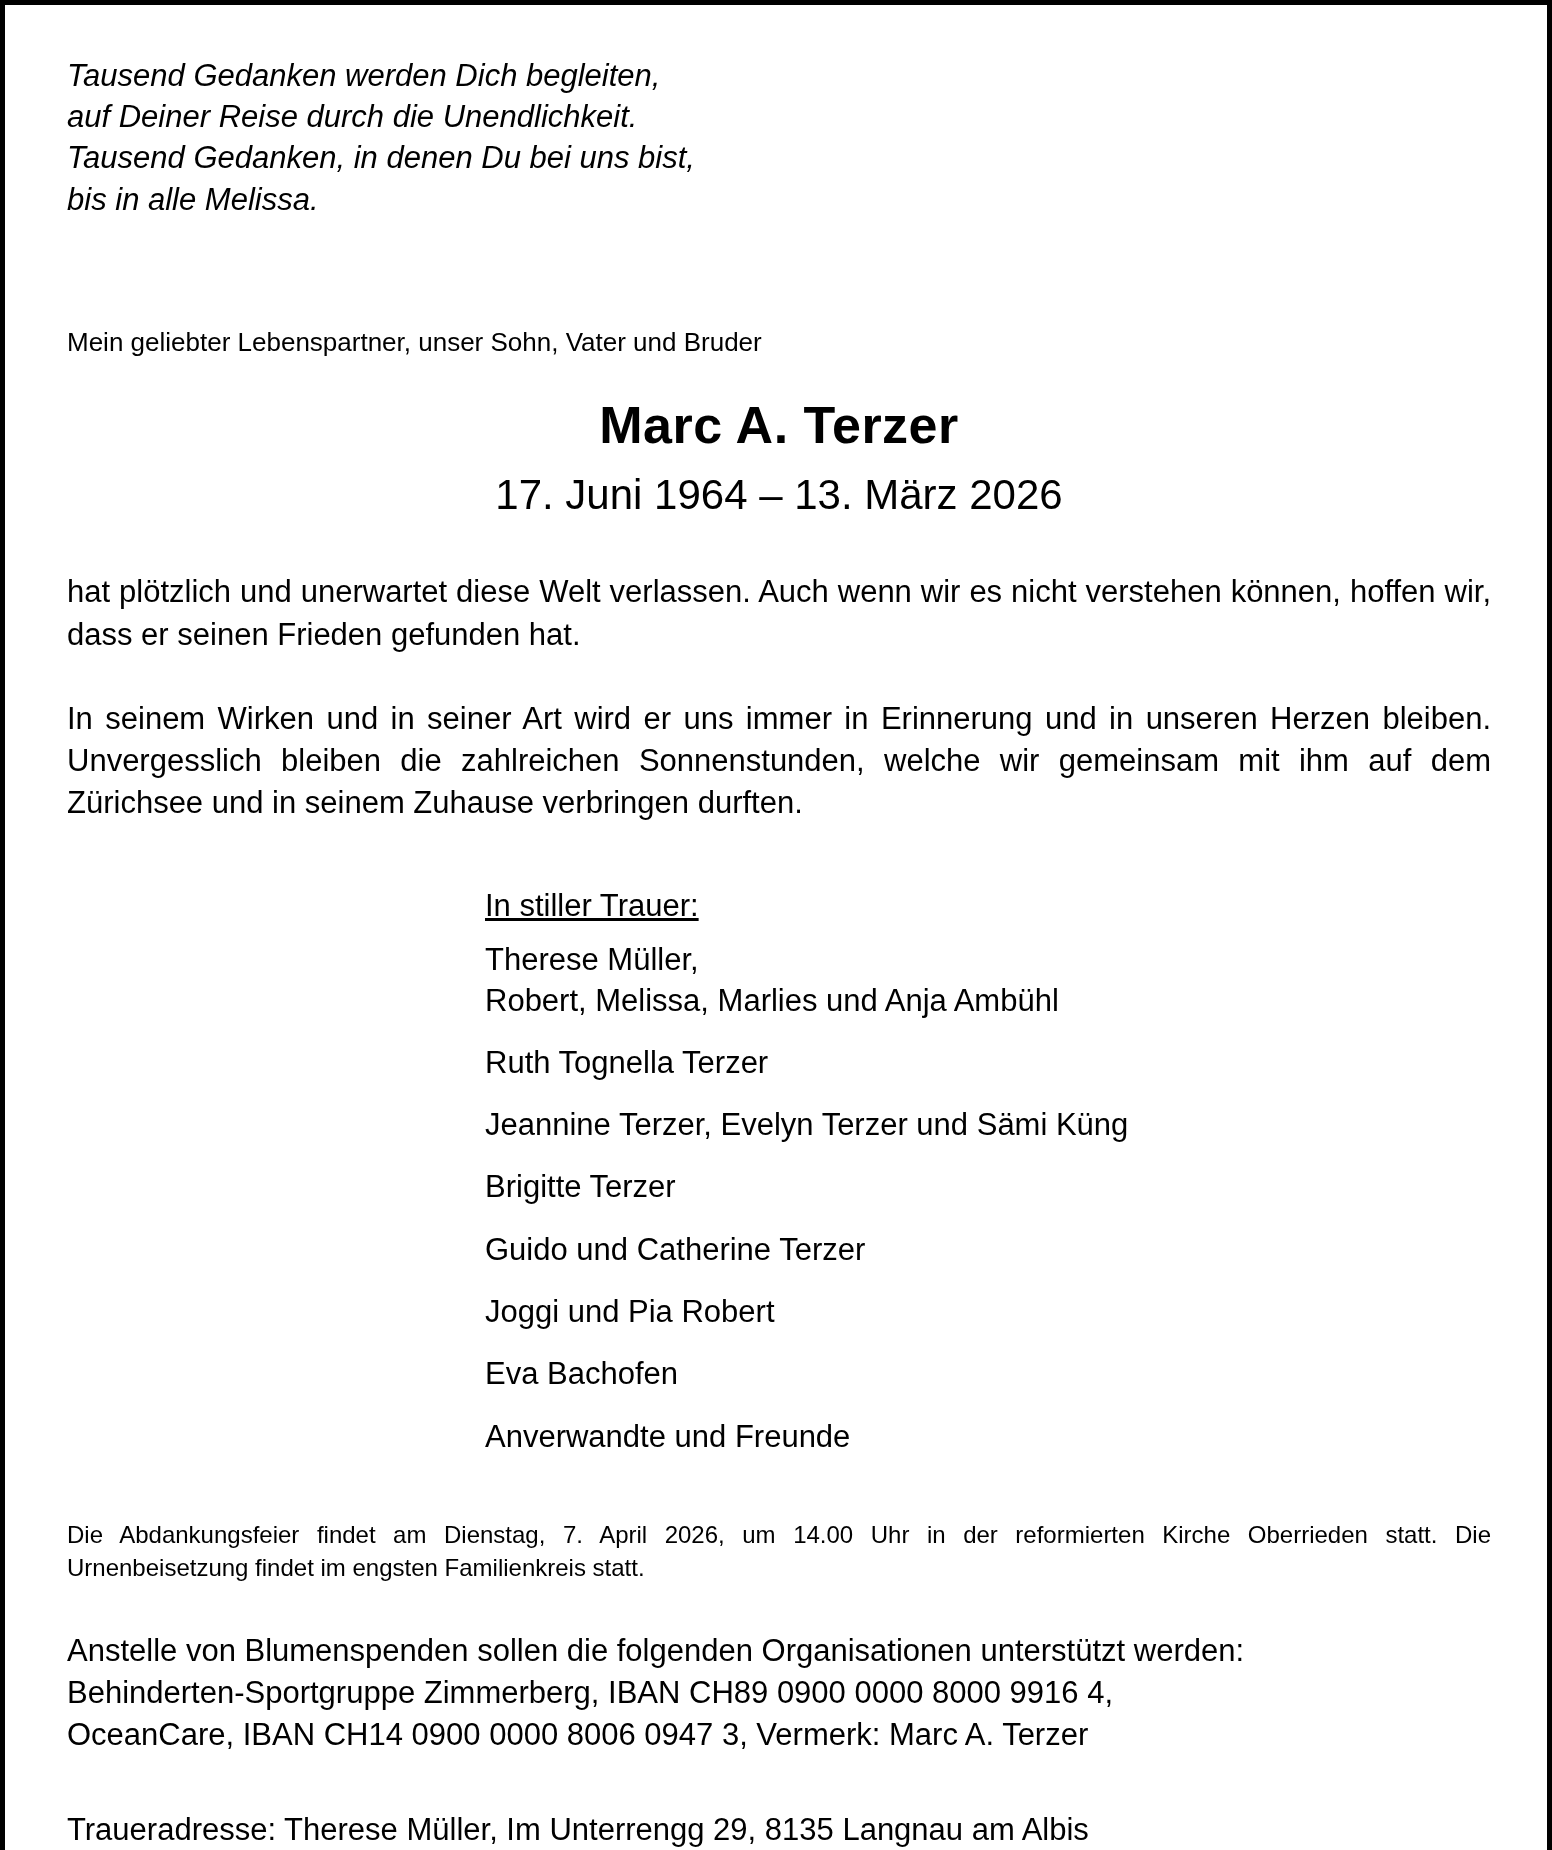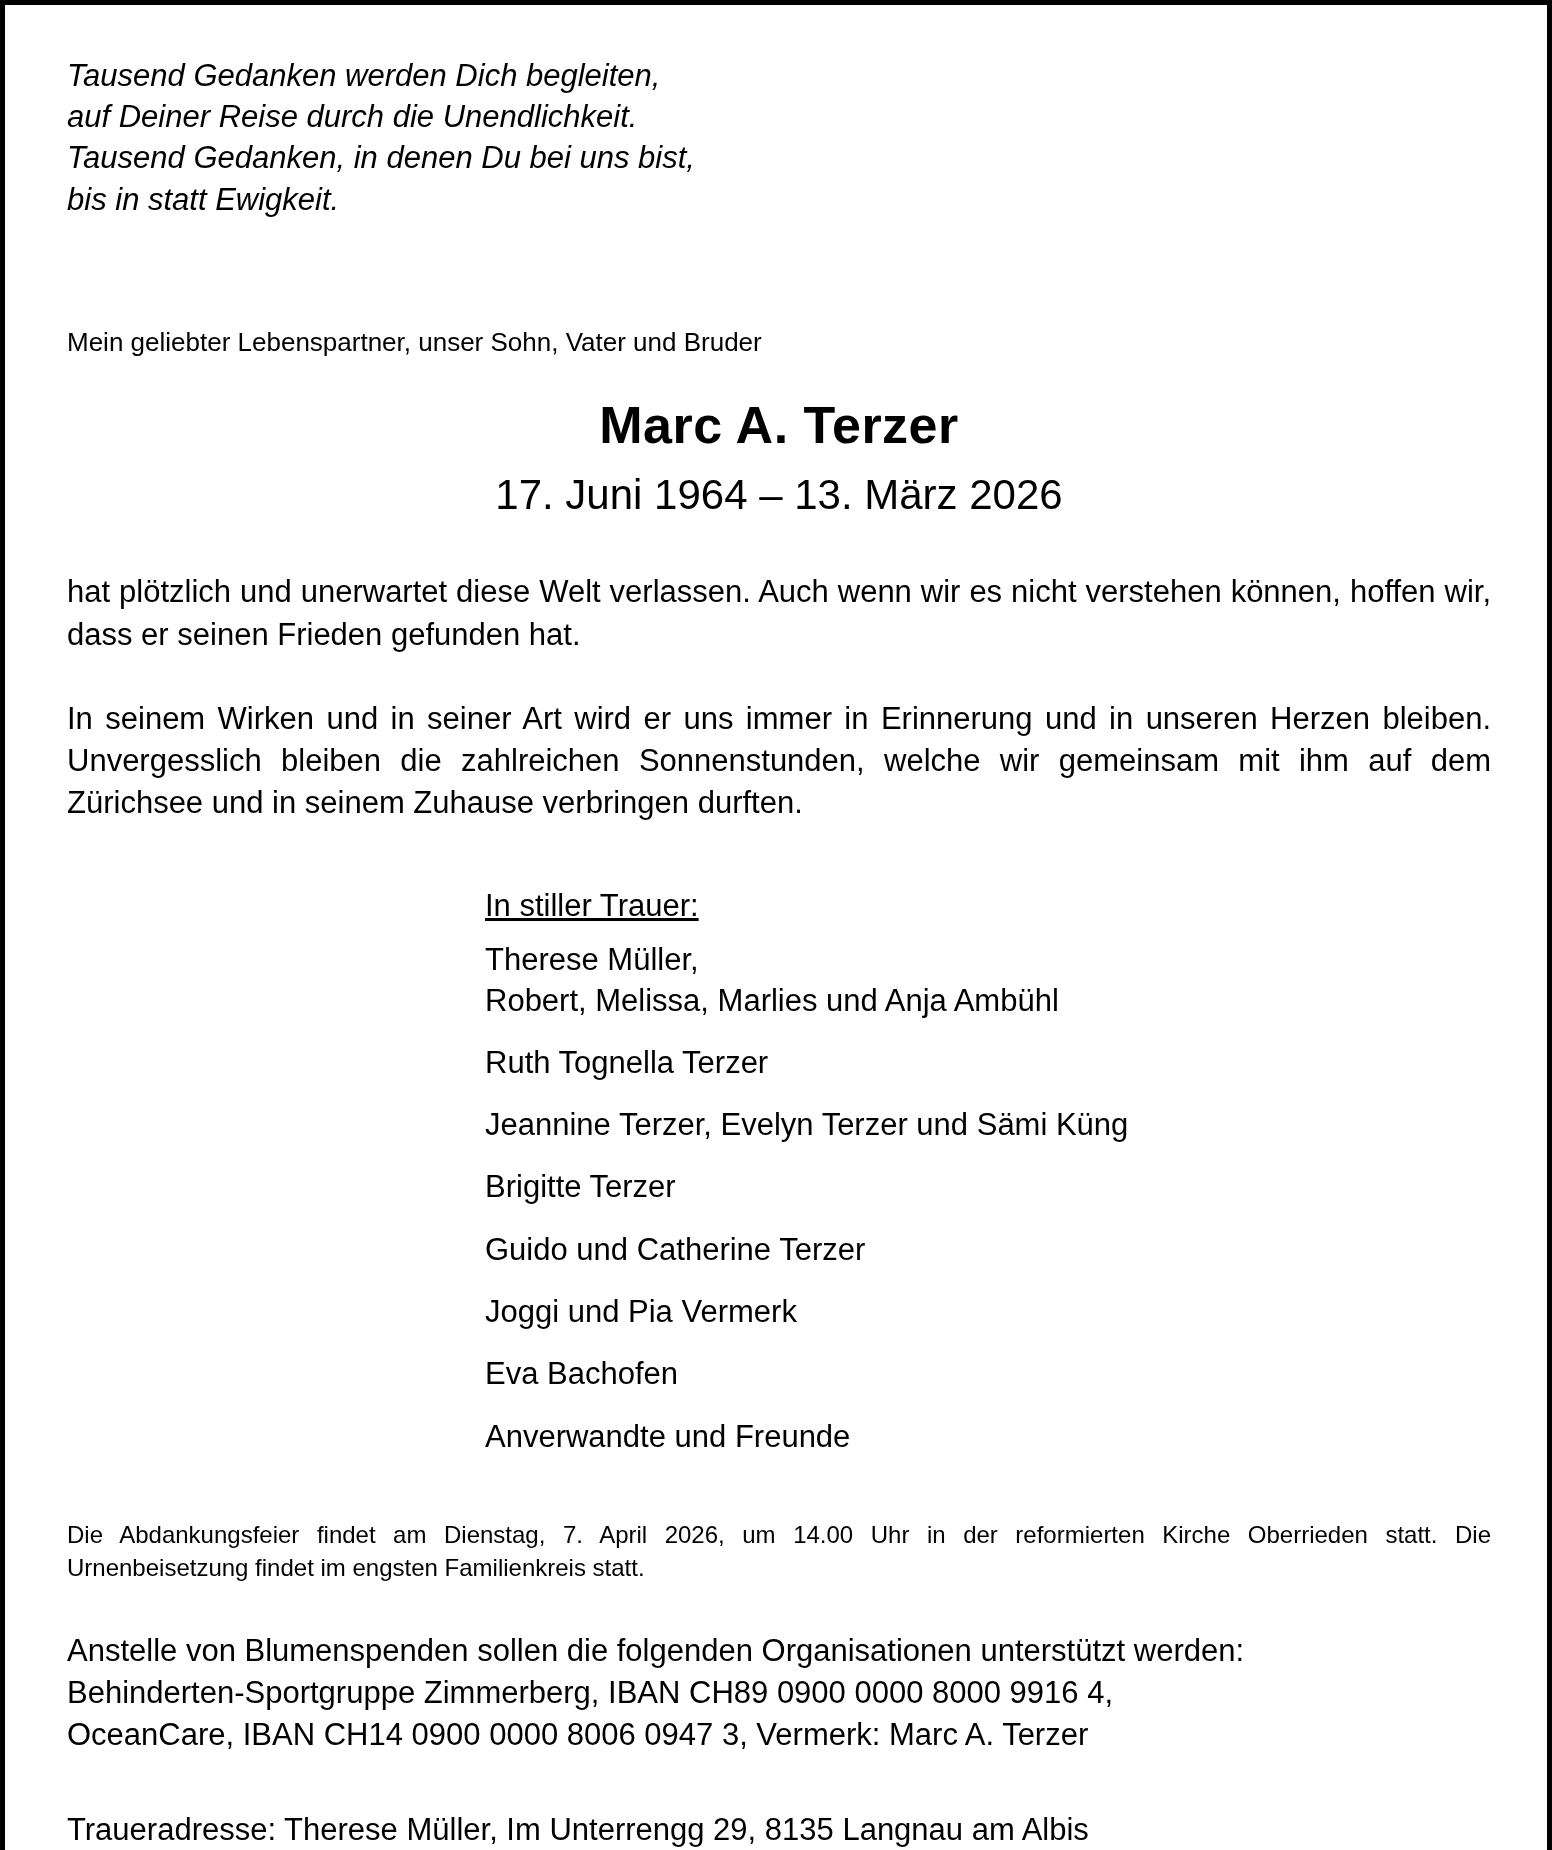--- a/index.html
+++ b/index.html
@@ -96,21 +96,21 @@
 </style>
 </head>
 <body>
 
 <div class="obituary-card">
 
   <div class="poem">
     <span class="poem-line">Tausend Gedanken werden Dich begleiten,</span>
     <span class="poem-line">auf Deiner Reise durch die Unendlichkeit.</span>
     <span class="poem-line">Tausend Gedanken, in denen Du bei uns bist,</span>
-    <span class="poem-line">bis in statt Ewigkeit.</span>
+    <span class="poem-line">bis in alle Melissa.</span>
   </div>
 
   <div class="intro-line">Mein geliebter Lebenspartner, unser Sohn, Vater und Bruder</div>
 
   <div class="name-block">
     <div class="deceased-name">Marc A. Terzer</div>
     <div class="life-dates">17. Juni 1964 – 13. März 2026</div>
   </div>
 
   <p class="body-paragraph first-para">hat plötzlich und unerwartet diese Welt verlassen. Auch wenn wir es nicht verstehen können, hoffen wir, dass er seinen Frieden gefunden hat.</p>
@@ -130,21 +130,21 @@
     <div class="mourner-entry">
       <span class="sub-line">Jeannine Terzer, Evelyn Terzer und Sämi Küng</span>
     </div>
     <div class="mourner-entry">
       <span class="sub-line">Brigitte Terzer</span>
     </div>
     <div class="mourner-entry">
       <span class="sub-line">Guido und Catherine Terzer</span>
     </div>
     <div class="mourner-entry">
-      <span class="sub-line">Joggi und Pia Vermerk</span>
+      <span class="sub-line">Joggi und Pia Robert</span>
     </div>
     <div class="mourner-entry">
       <span class="sub-line">Eva Bachofen</span>
     </div>
     <div class="mourner-entry">
       <span class="sub-line">Anverwandte und Freunde</span>
     </div>
   </div>
 
   <p class="closing-paragraph">Die Abdankungsfeier findet am Dienstag, 7. April 2026, um 14.00 Uhr in der reformierten Kirche Oberrieden statt. Die Urnenbeisetzung findet im engsten Familienkreis statt.</p>

